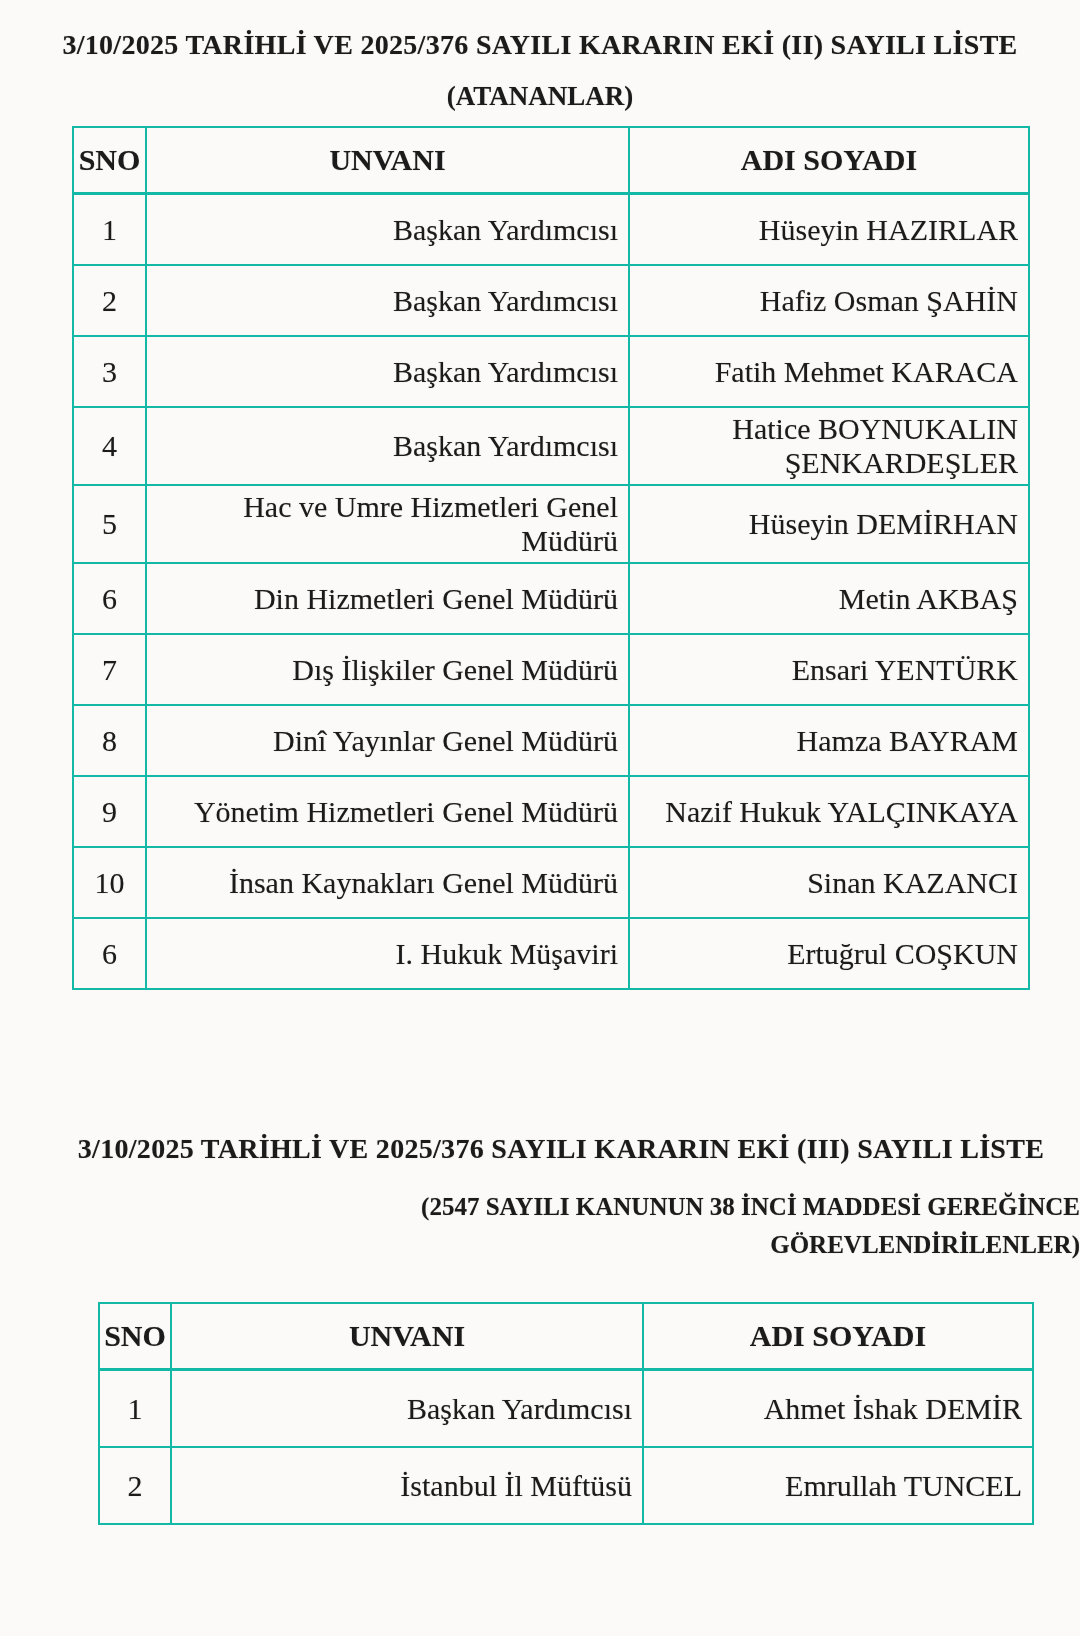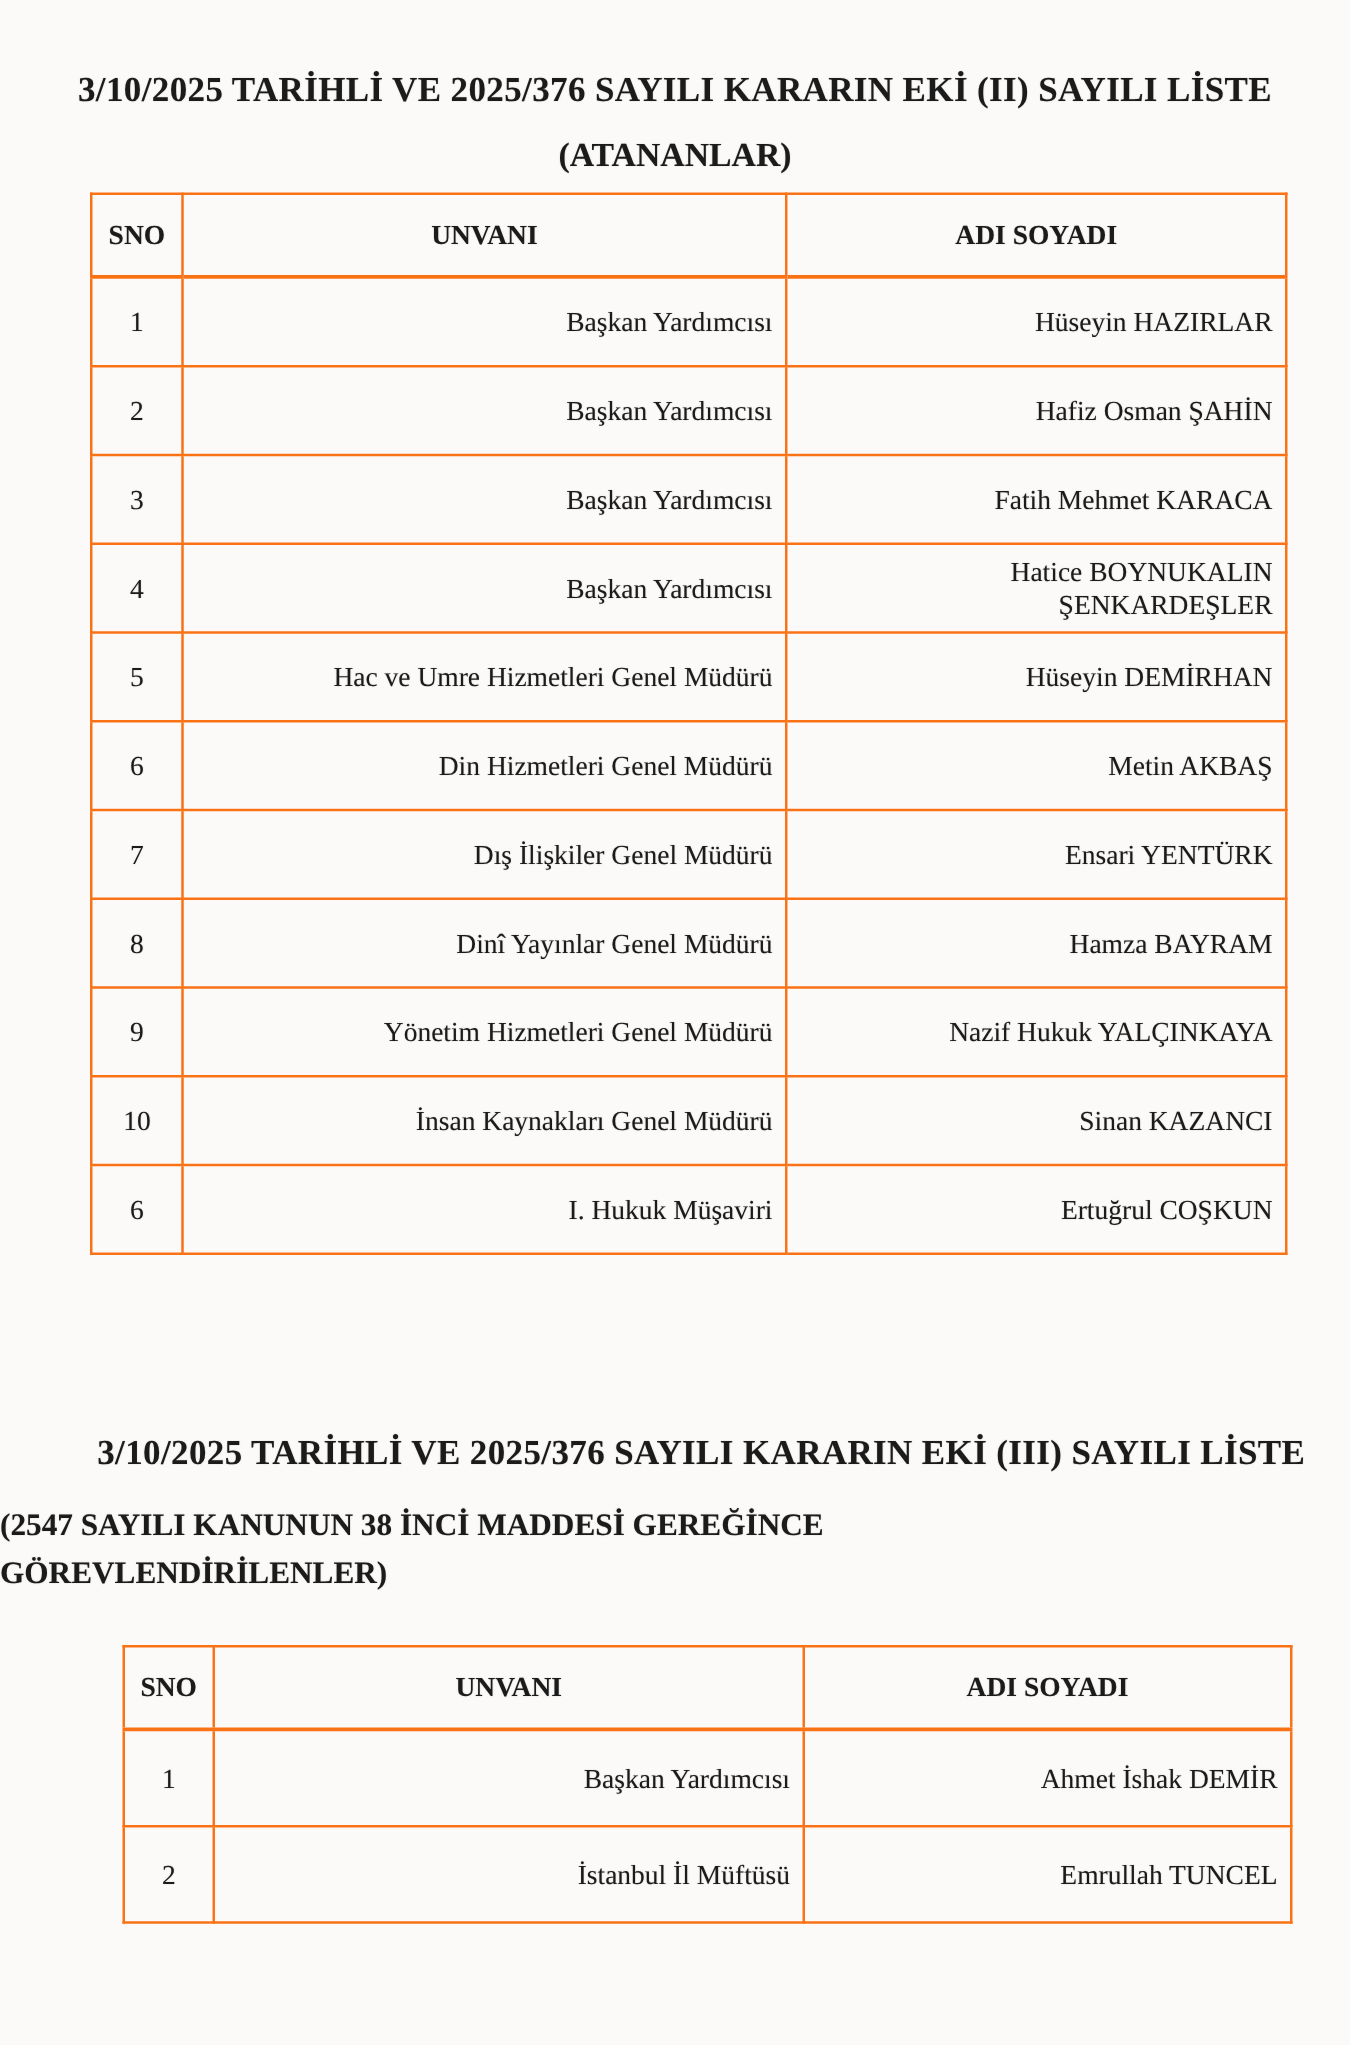--- a/index.html
+++ b/index.html
@@ -19,59 +19,59 @@
     text-shadow: 0 0 1px rgba(40,40,40,0.35);
   }
   .title {
     text-align: center;
     font-weight: bold;
     font-size: 28px;
     letter-spacing: 0.3px;
     line-height: 34px;
     white-space: nowrap;
   }
-  .title-1 { padding-top: 56px; }
+  .title-1 { padding-top: 28px; }
   .subtitle-1 {
     margin-top: 18px;
     text-align: center;
     font-weight: bold;
     font-size: 27px;
     line-height: 32px;
   }
   table {
     border-collapse: collapse;
     table-layout: fixed;
     background: transparent;
   }
   .table-1 {
     margin: 14px 0 0 72px;
     width: 956px;
   }
   .table-1 col.c-sno { width: 73px; }
   .table-1 col.c-unvani { width: 483px; }
   .table-1 col.c-adi { width: 400px; }
   th, td {
-    border: 2px solid #f97316;
-    font-size: 22px;
+    border: 2px solid #14b8a6;
+    font-size: 30px;
     vertical-align: middle;
     padding: 0;
   }
   th {
     font-weight: bold;
     text-align: center;
     height: 64px;
     border-bottom-width: 3px;
   }
   td { height: 61px; }
   td.sno { text-align: center; }
   td.unvani, td.adi { text-align: right; padding: 4px 10px 4px 12px; }
   .title-2 { margin-top: 142px; margin-left: 42px; }
   .subtitle-2 {
     margin-top: 22px;
-    text-align: left;
+    text-align: right;
     font-weight: bold;
     font-size: 25px;
     line-height: 38px;
   }
   .table-2 {
     margin: 38px 0 0 98px;
     width: 934px;
   }
   .table-2 col.c-sno { width: 72px; }
   .table-2 col.c-unvani { width: 472px; }

